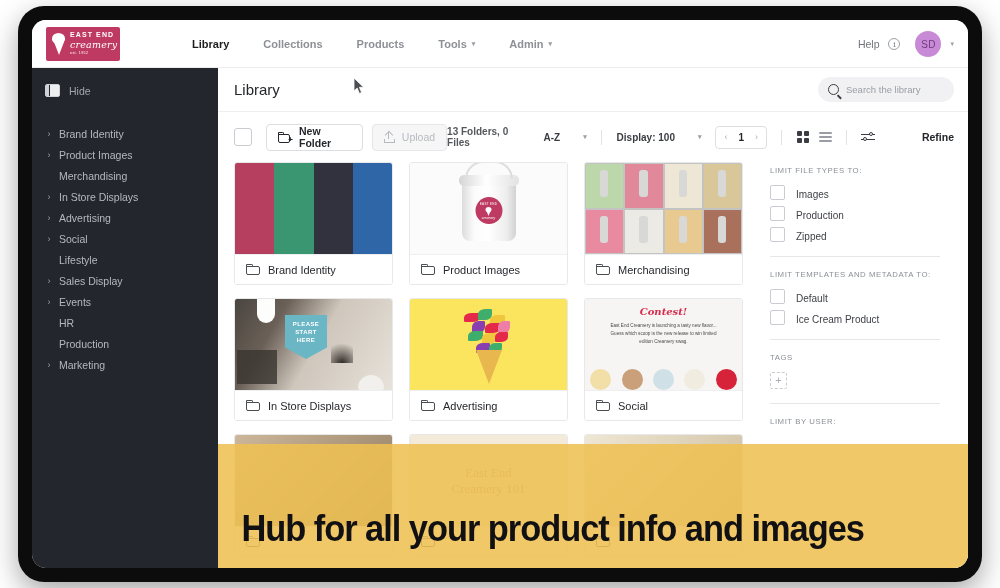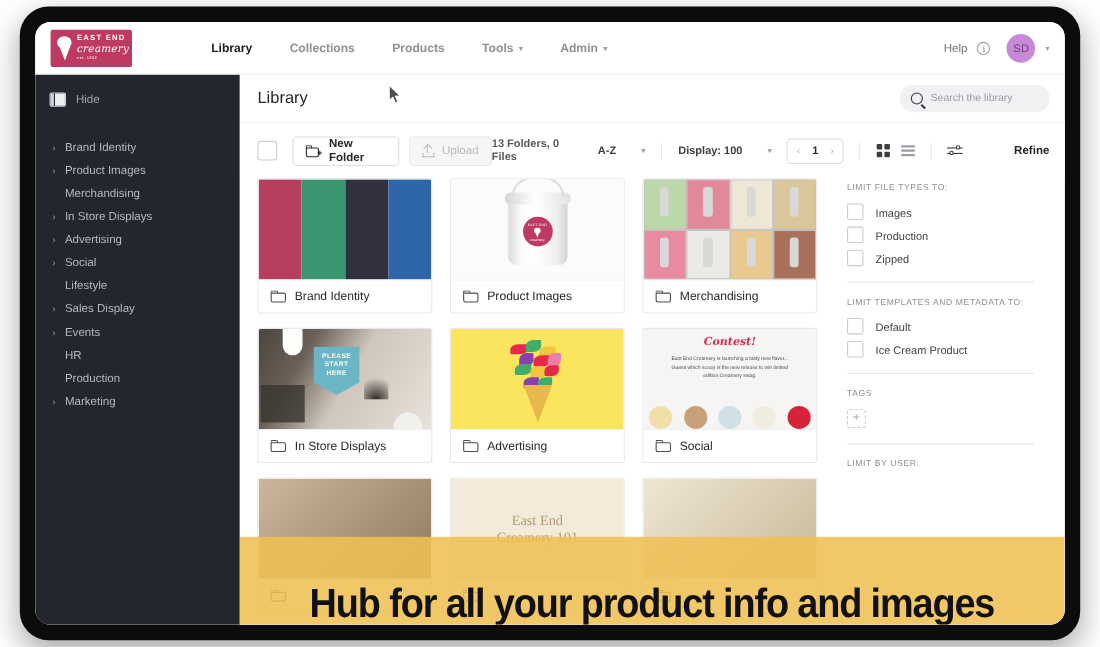--- a/index.html
+++ b/index.html
@@ -406,22 +406,22 @@
   .tag-add {
     width: 17px; height: 17px; border: 1px dashed #c9ccd1; border-radius: 2px;
     color: #a9acb1; font-size: 11px; line-height: 15px; text-align: center;
     margin-top: 4px; cursor: pointer;
   }
 
   
   #overlay {
     position: absolute; left: 0; right: 0; top: 376px; bottom: 0;
     background: rgba(238,192,83,.88);
-    display: flex; align-items: flex-start; justify-content: center;
-    padding-top: 40px; pointer-events: none; margin-top: 44px;
+    display: flex; align-items: flex-start; justify-content: flex-start;
+    padding-top: 64px; pointer-events: none;
   }
   #overlay-text {
     font-size: 37px; font-weight: bold; color: #111114;
     font-family: "Liberation Sans", sans-serif;
     letter-spacing: -1.1px; transform: scaleX(.93); white-space: nowrap;
   }
 </style>
 </head>
 <body>
 

